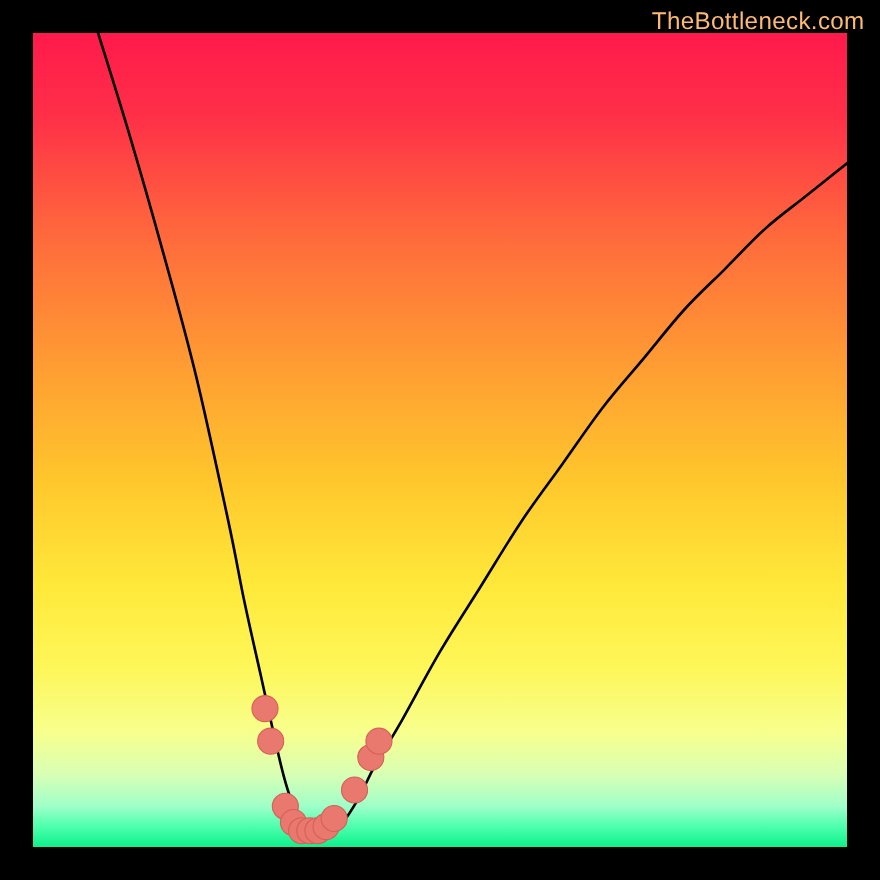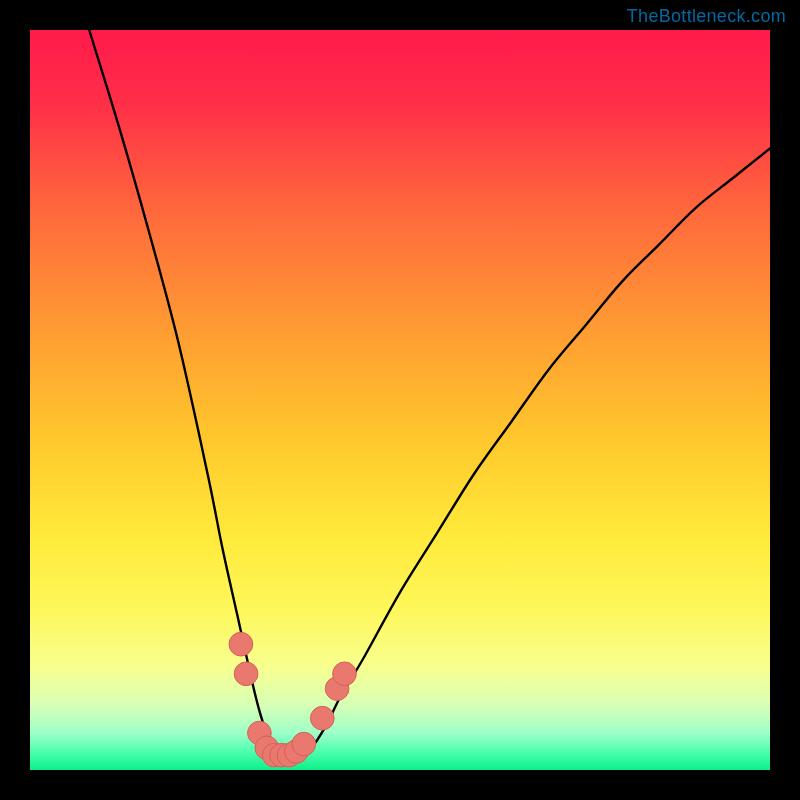--- a/index.html
+++ b/index.html
@@ -32,22 +32,22 @@
   .curve-svg {
     position: absolute;
     inset: 0;
     width: 100%;
     height: 100%;
   }
   .watermark {
     position: absolute;
     top: 6px;
     right: 14px;
-    color: #0369a1;
-    font-size: 18px;
+    color: #fdba74;
+    font-size: 22px;
     font-weight: 500;
     letter-spacing: 0.3px;
     user-select: none;
   }
 </style>
 </head>
 <body>
 
 <div class="frame">
   <div class="watermark">TheBottleneck.com</div>

